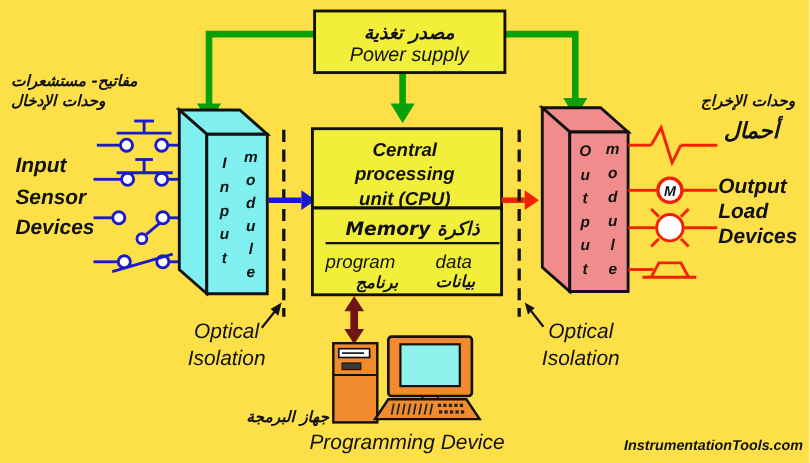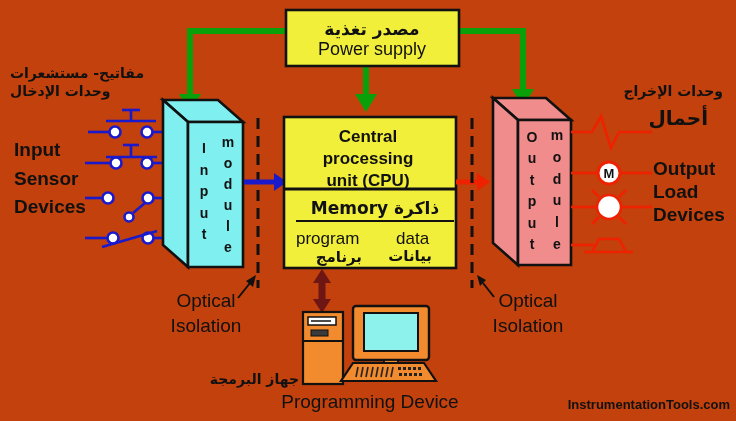--- a/index.html
+++ b/index.html
@@ -1,17 +1,17 @@
 <!DOCTYPE html>
 <html><head>
 <meta charset="utf-8">
 <style>
   html,body{margin:0;padding:0;background:#fff;}
-  .stage{position:relative;width:736px;height:421px;background:#c2410c;overflow:hidden;
-         font-family:"DejaVu Sans","Liberation Sans",sans-serif;}
+  .stage{position:relative;width:736px;height:421px;background:#fde047;overflow:hidden;
+         font-family:"DejaVu Sans","Liberation Sans",sans-serif;font-style:italic;}
   svg text{font-family:"Liberation Sans","DejaVu Sans",sans-serif;fill:#111;}
   text.ar{font-family:"DejaVu Sans",sans-serif;font-weight:bold;}
   .outline{stroke:#111;stroke-width:2.6;}
   .yellow{fill:#F2EF3B;}
   .cyan{fill:#7FEFEF;}
   .pink{fill:#F08C8C;}
   .greenwire{stroke:#0AA00A;stroke-width:6;fill:none;}
   .greenhead{fill:#0AA00A;stroke:none;}
   .bluewire{stroke:#1A1ACC;stroke-width:2.6;fill:none;}
   .bluecirc{stroke:#1A1ACC;stroke-width:2.6;fill:#fff;}

